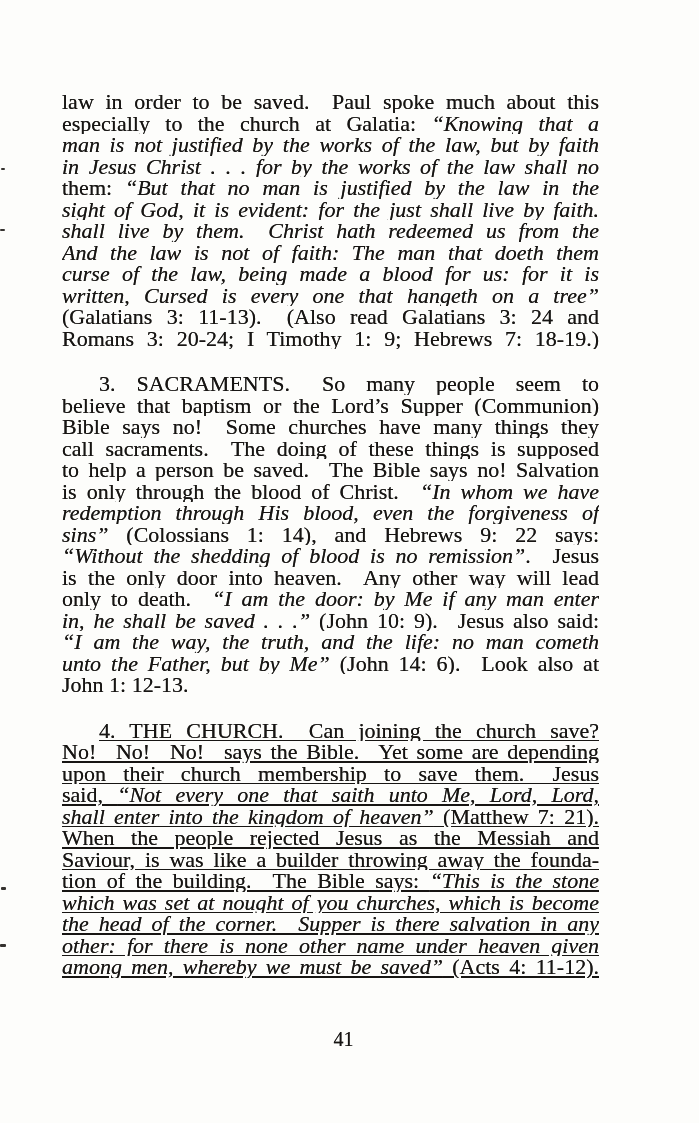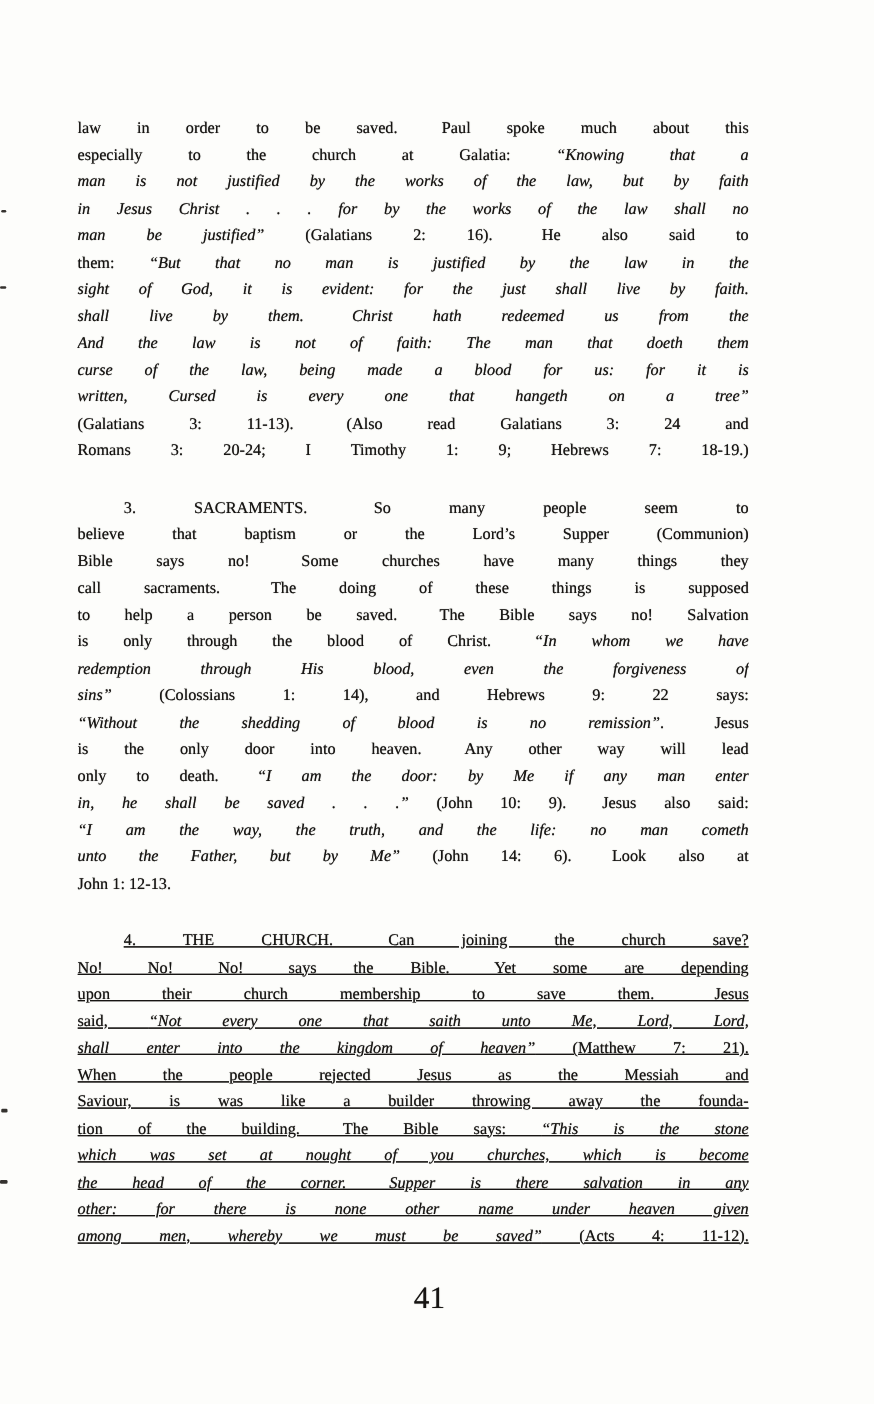--- a/index.html
+++ b/index.html
@@ -14,21 +14,21 @@
   }
   .page {
     position: absolute;
     inset: 0;
   }
   .text-block {
     position: absolute;
     left: 62px;
     top: 91px;
     width: 537px;
-    font-size: 13px;
+    font-size: 22px;
     line-height: 21.5px;
     text-shadow: 0 0 0.6px rgba(23, 21, 19, 0.8);
   }
   .para { margin: 0 0 24px 0; }
   .para:last-child { margin-bottom: 0; text-decoration: underline; }
   .para.indent .line:first-child { text-indent: 37px; }
   .line {
     text-align: justify;
     text-align-last: justify;
     height: 21.5px;
@@ -37,21 +37,21 @@
   }
   .line.short { text-align-last: left; }
   .line i { font-style: italic; }
   .page-number {
     position: absolute;
     left: 62px;
     top: 1028px;
     width: 537px;
     text-align: center;
     transform: translateX(13px);
-    font-size: 25px;
+    font-size: 20px;
     line-height: 22px;
     text-shadow: 0 0 0.6px rgba(23, 21, 19, 0.8);
   }
   .scan-mark {
     position: absolute;
     background: #35322f;
     border-radius: 1px;
   }
   .scan-mark.m1 { left: 1px; top: 168px; width: 4px; height: 2px; }
   .scan-mark.m2 { left: 0; top: 229px; width: 5px; height: 2px; }
@@ -66,21 +66,20 @@
   <div class="scan-mark m2"></div>
   <div class="scan-mark m3"></div>
   <div class="scan-mark m4"></div>
 
   <div class="text-block">
       <div class="para">
         <div class="line"><span>law in order to be saved.  Paul spoke much about this</span></div>
         <div class="line"><span>especially to the church at Galatia: </span><i>“Knowing that a</i></div>
         <div class="line"><i>man is not justified by the works of the law, but by faith</i></div>
         <div class="line"><i>in Jesus Christ . . . for by the works of the law shall no</i></div>
-        <div class="line"><i>man be justified”</i><span> (Galatians 2: 16).  He also said to</span></div>
         <div class="line"><span>them: </span><i>“But that no man is justified by the law in the</i></div>
         <div class="line"><i>sight of God, it is evident: for the just shall live by faith.</i></div>
         <div class="line"><i>shall live by them.  Christ hath redeemed us from the</i></div>
         <div class="line"><i>And the law is not of faith: The man that doeth them</i></div>
         <div class="line"><i>curse of the law, being made a blood for us: for it is</i></div>
         <div class="line"><i>written, Cursed is every one that hangeth on a tree”</i></div>
         <div class="line"><span>(Galatians 3: 11-13).  (Also read Galatians 3: 24 and</span></div>
         <div class="line"><span>Romans 3: 20-24; I Timothy 1: 9; Hebrews 7: 18-19.)</span></div>
       </div>
       <div class="para indent">

